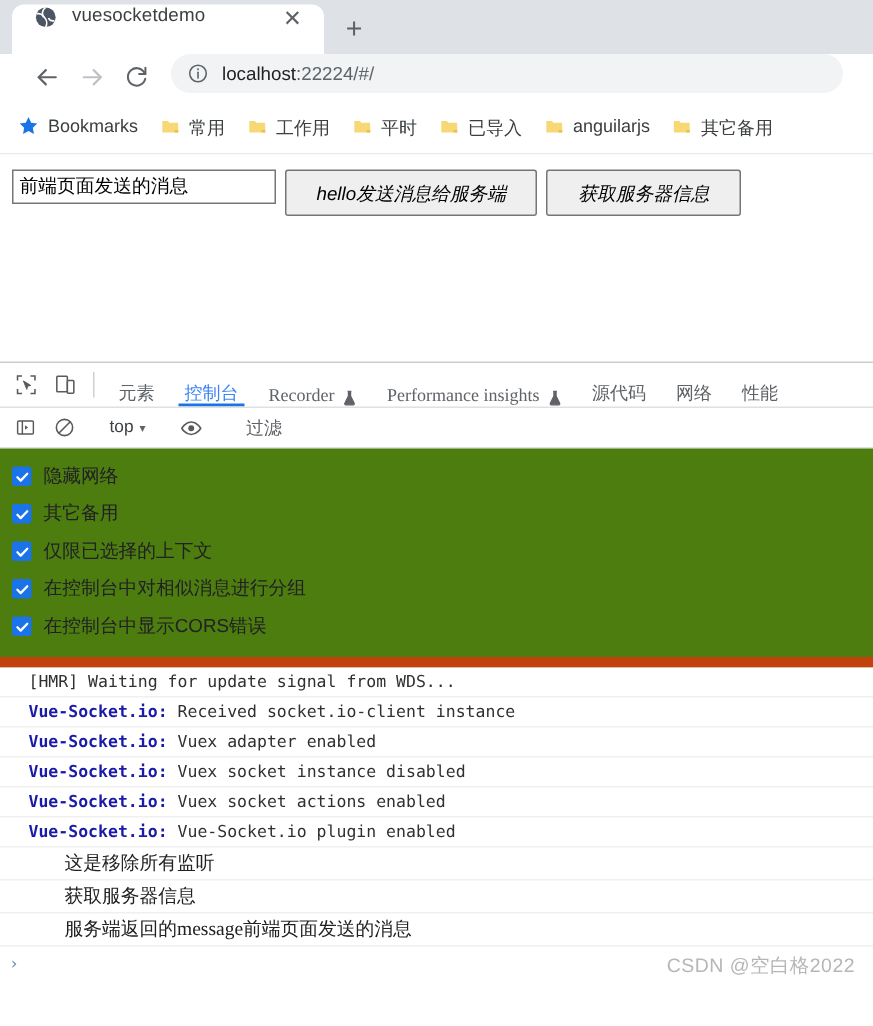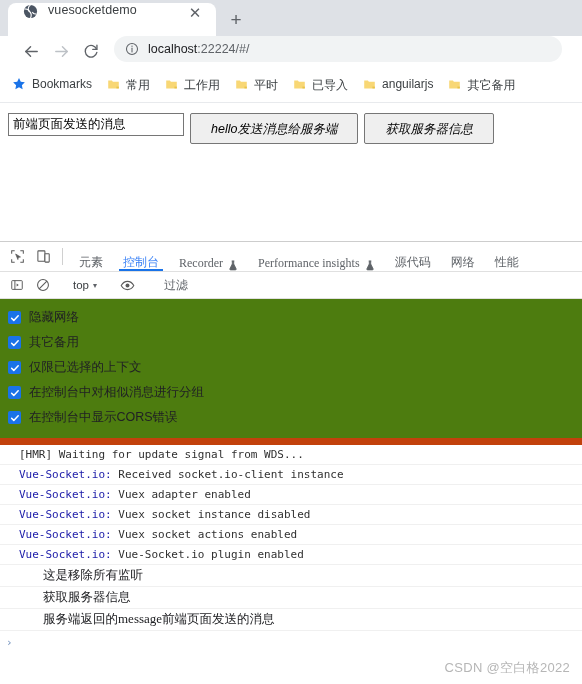--- a/index.html
+++ b/index.html
@@ -309,21 +309,21 @@
     align-items: center;
   }
   .log-mono {
     font-family: "DejaVu Sans Mono", "Liberation Mono", monospace;
     font-size: 11px;
     color: #303030;
     white-space: pre;
   }
   .log-mono .tag {
     color: #1a1aa8;
-    font-weight: normal;
+    font-weight: bold;
   }
   .log-cjk {
     font-family: "Liberation Sans", sans-serif;
     font-size: 12.5px;
     color: #202124;
     margin-left: 24px;
   }
   .log-cjk .mono {
     font-family: Liberation Serif, serif;
     font-size: 13px;
@@ -336,21 +336,21 @@
   }
   .prompt-caret {
     color: #6e8ebb;
     font-size: 11px;
     font-family: "DejaVu Sans Mono", monospace;
   }
 
   .watermark {
     position: absolute;
     right: 12px;
-    bottom: 0;
+    bottom: 24px;
     font-size: 13px;
     color: #b6b6b6;
     letter-spacing: .3px;
     pointer-events: none;
   }
 </style>
 </head>
 <body>
 
 <div class="browser">

